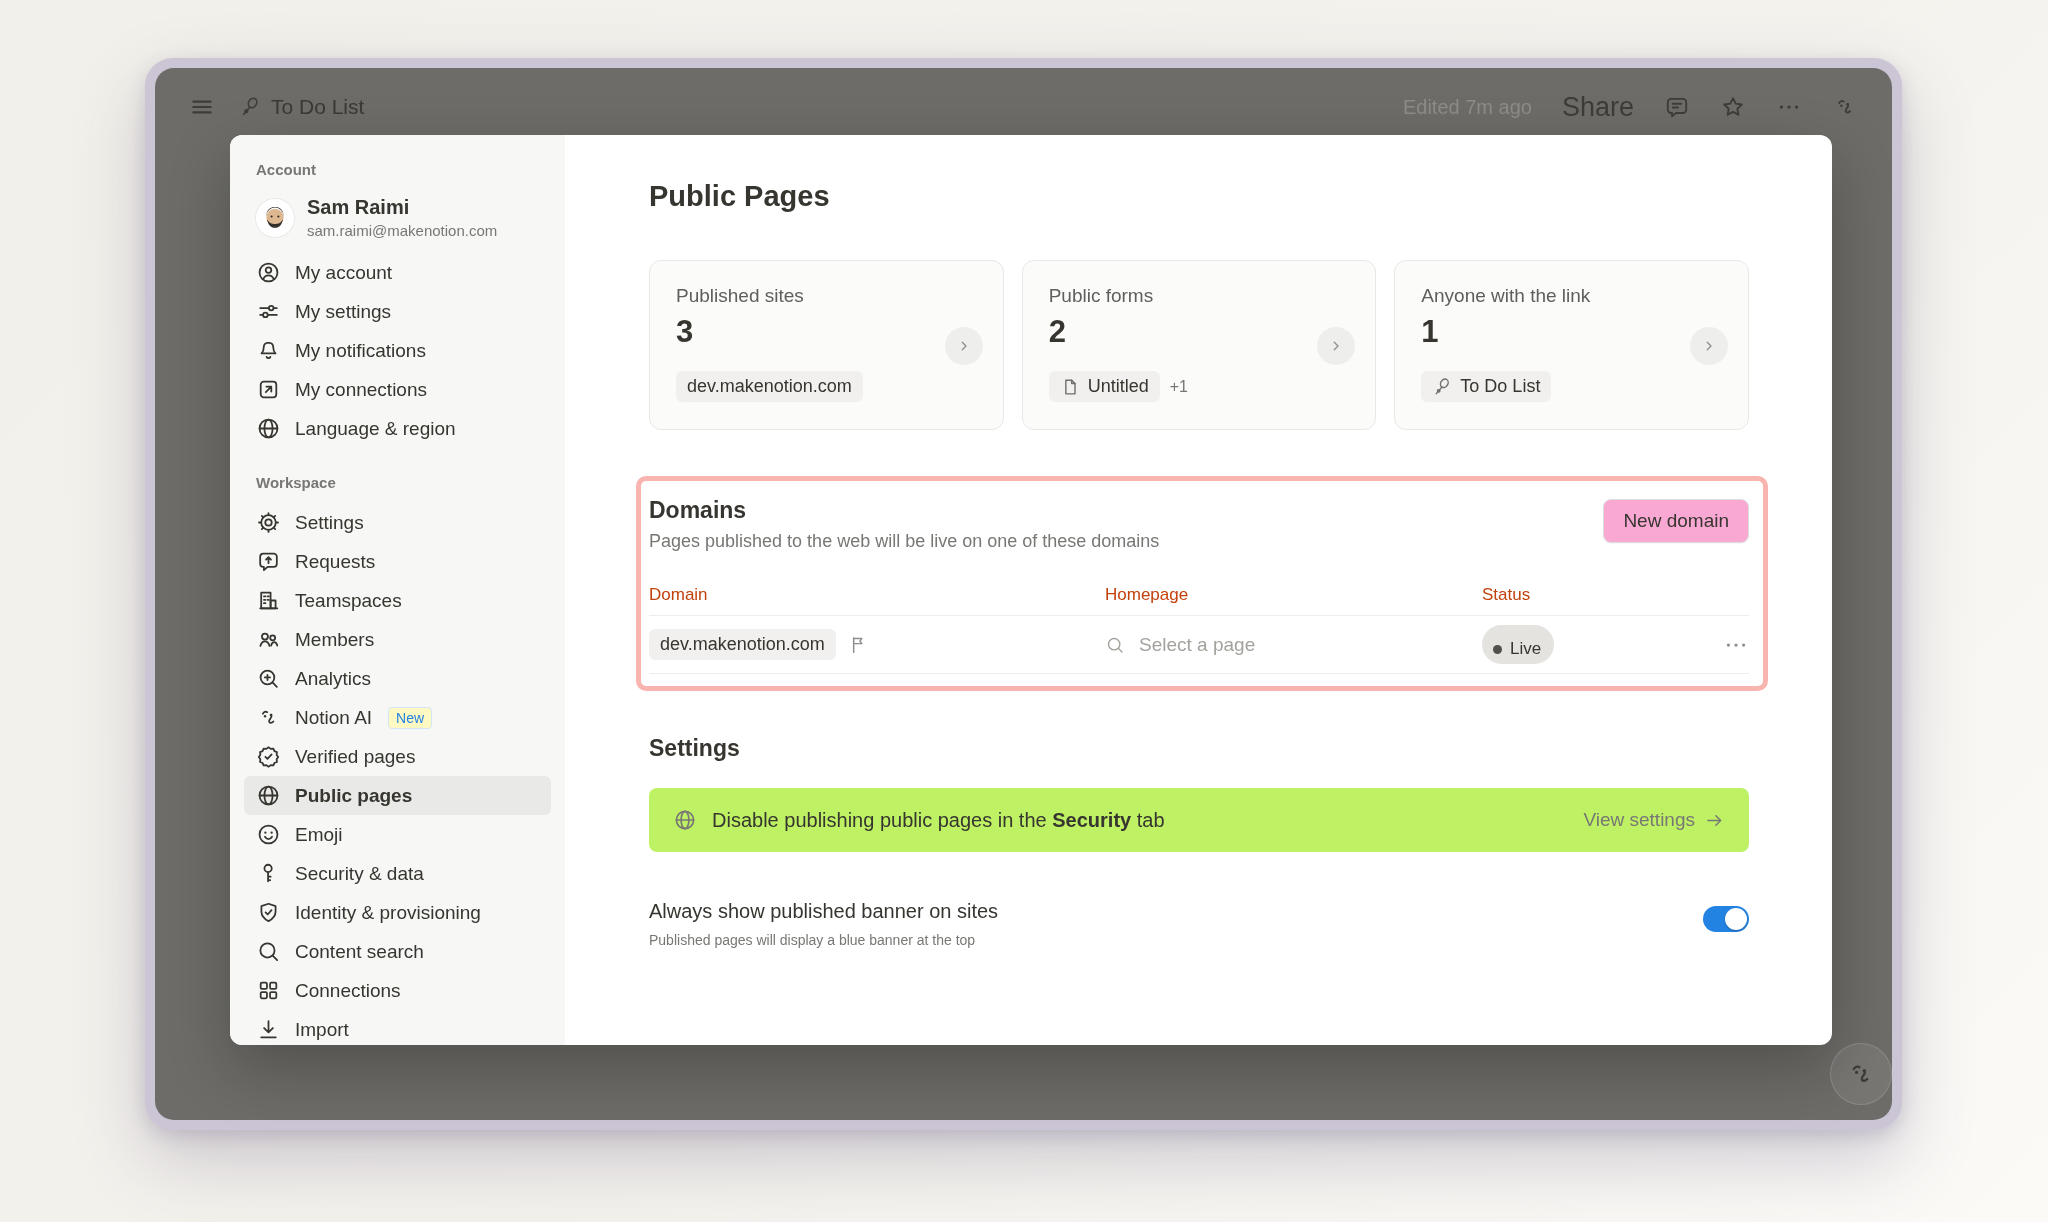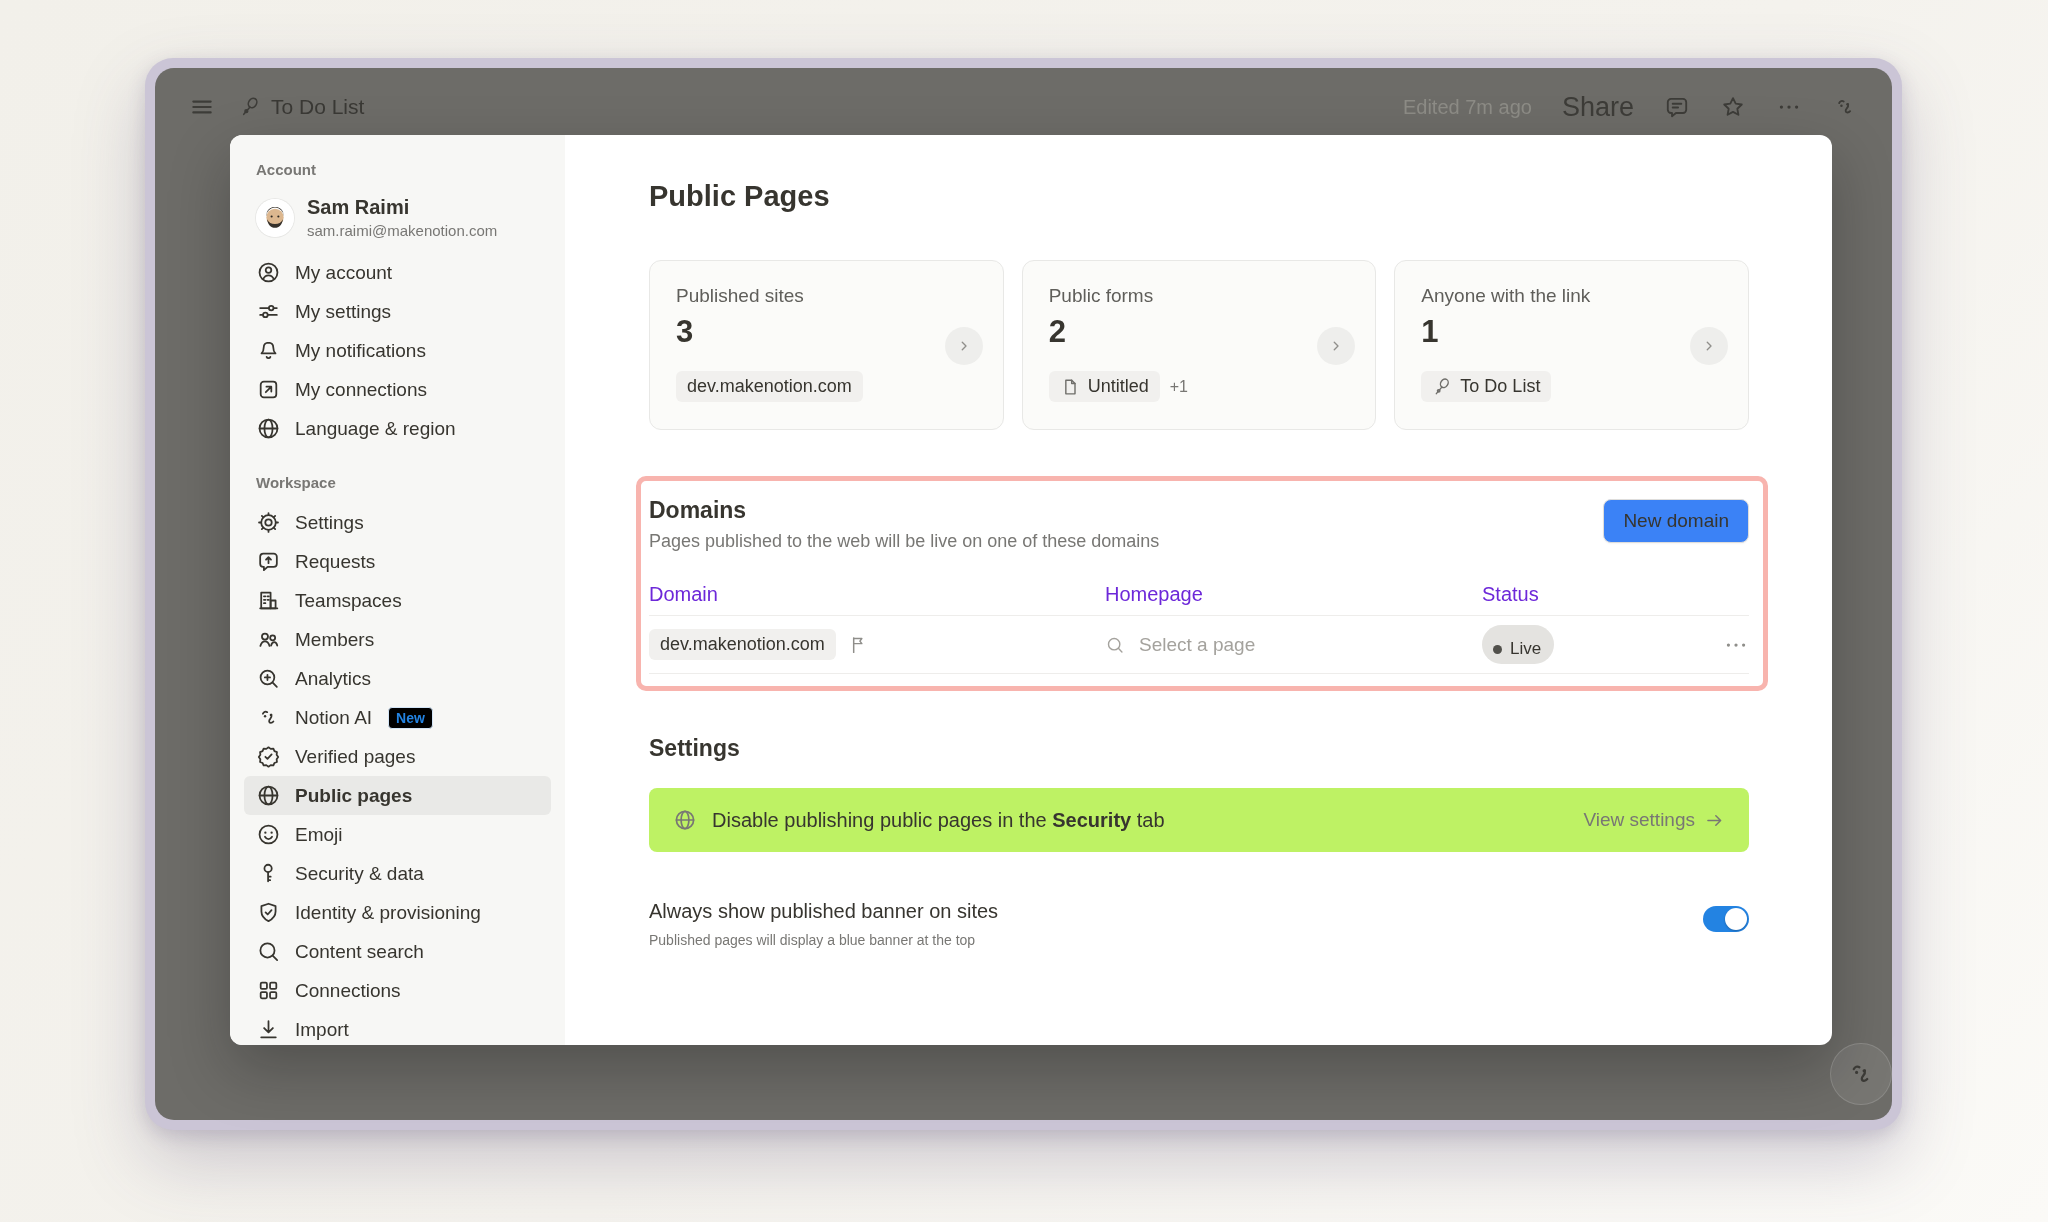--- a/index.html
+++ b/index.html
@@ -49,21 +49,21 @@
   .sb-avatar { width:38px; height:38px; border-radius:50%; overflow:hidden; background:#fff; box-shadow:0 0 0 1px rgba(0,0,0,.06); flex:0 0 38px; }
   .sb-user-name { font-size:20px; font-weight:700; color:#37352f; line-height:1.15; }
   .sb-user-email { font-size:15px; color:#787774; margin-top:3px; }
   .sb-item {
     display:flex; align-items:center; gap:14px; height:39px; padding:0 12px;
     border-radius:6px; font-size:19px; color:#37352f; cursor:pointer;
   }
   .sb-item.selected { background:#e9e9e7; font-weight:700; }
   .sb-item .icn { width:25px; height:25px; color:#37352f; flex:0 0 25px; }
   .sb-badge {
-    font-size:14px; font-weight:700; color:#2383e2; background:#000000;
+    font-size:14px; font-weight:400; color:#2383e2; background:#fef9c3;
     border:1px solid #d3e5f7; border-radius:4px; padding:2px 7px; margin-left:2px;
   }
   .sb-gap { height:26px; }
 
   
   .main { flex:1; padding:45px 83px 0 84px; overflow:hidden; }
   .main-title { font-size:29px; font-weight:700; color:#37352f; margin-bottom:47px; }
 
   .cards { display:flex; gap:18px; }
   .card {
@@ -87,27 +87,27 @@
 
   
   .dom-ring {
     border:5px solid #f8b4ae; border-radius:10px;
     margin:46px -19px 0 -13px; padding:16px 14px 12px 8px;
   }
   .dom-head { display:flex; align-items:flex-start; justify-content:space-between; }
   .dom-title { font-size:23px; font-weight:700; color:#37352f; }
   .dom-desc { font-size:18px; color:#787774; margin-top:7px; }
   .btn-new-domain {
-    background:#3b82f6; border:1px solid #dedddb; border-radius:8px; padding:10px 19px;
+    background:#f9a8d4; border:1px solid #dedddb; border-radius:8px; padding:10px 19px;
     font-size:19px; color:#37352f; font-family:inherit; cursor:pointer;
     box-shadow:0 1px 2px rgba(0,0,0,.04); margin-top:2px;
   }
   .dom-table { margin-top:22px; }
   .dom-cols, .dom-row { display:grid; grid-template-columns:456px 377px 1fr 52px; align-items:center; }
-  .dom-cols { height:42px; border-bottom:1px solid #eeedeb; font-size:20px; color:#6d28d9; }
+  .dom-cols { height:42px; border-bottom:1px solid #eeedeb; font-size:17px; color:#c2410c; }
   .dom-row { height:58px; border-bottom:1px solid #eeedeb; }
   .dom-domain-cell { display:flex; align-items:center; gap:12px; }
   .flag-icn { width:21px; height:21px; color:#8f8e8a; cursor:pointer; }
   .dom-homepage { display:flex; align-items:center; gap:14px; font-size:19px; color:#a4a29d; cursor:text; }
   .dom-homepage .icn { width:20px; height:20px; color:#a4a29d; }
   .pill-live {
     display:inline-flex; align-items:center; gap:8px; background:#e4e3e0; border-radius:99px;
     padding:14px 13px 5px 11px; font-size:17px; color:#37352f;
   }
   .pill-dot { width:9px; height:9px; border-radius:50%; background:#51504b; }

